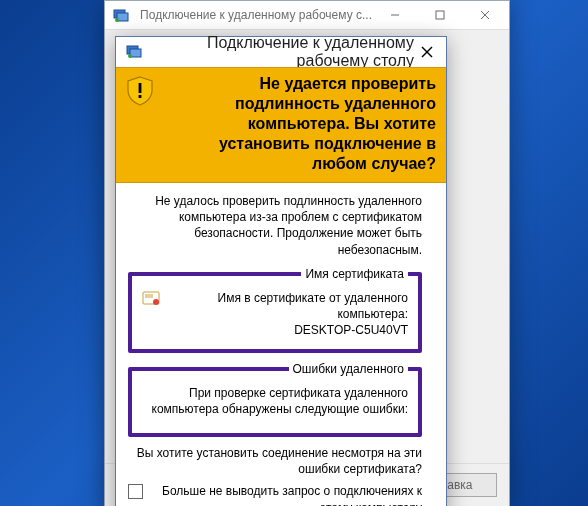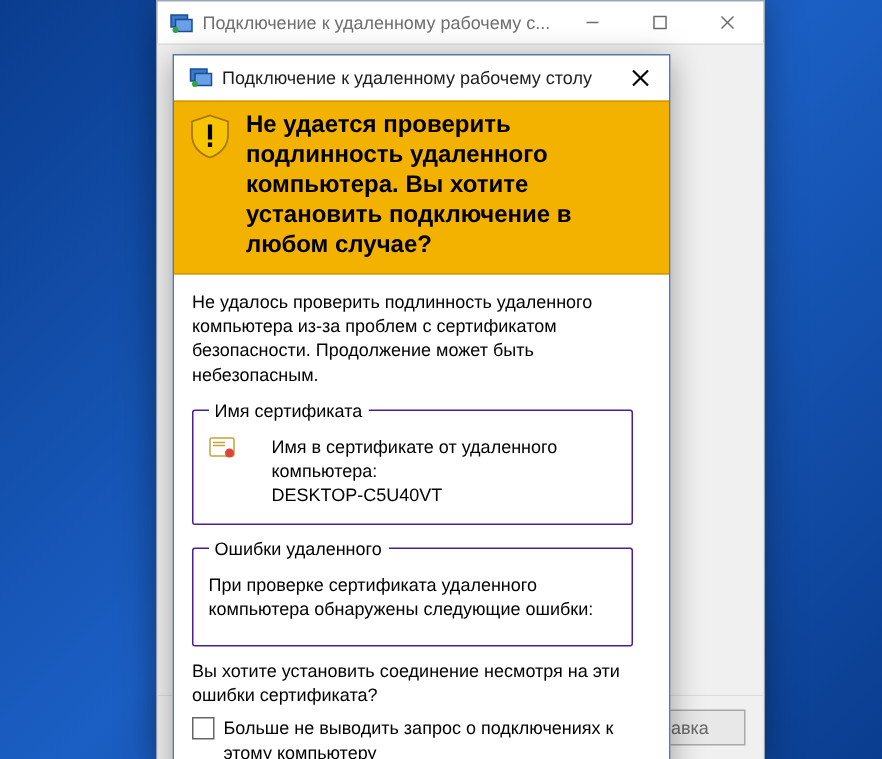--- a/index.html
+++ b/index.html
@@ -17,20 +17,21 @@
     position: absolute;
     left: 104px;
     top: 0;
     width: 404px;
     height: 505px;
     background: #fff;
     border: 1px solid #9aa7b6;
     box-shadow: 0 4px 24px rgba(0,0,0,.35);
     display: flex;
     flex-direction: column;
+    text-align: right;
   }
   .titlebar {
     height: 28px;
     display: flex;
     align-items: center;
     padding: 0 2px 0 8px;
     color: #6f6f6f;
     font-size: 12px;
   }
   .titlebar .app-icon {
@@ -73,34 +74,34 @@
     width:330px;
     background:#fff;
     border:1px solid #5a78a6;
     box-shadow:0 4px 20px rgba(0,0,0,.35);
     display:flex;flex-direction:column;
   }
   .dlg-title{
     height:30px;display:flex;align-items:center;
     padding:0 6px 0 10px;color:#1e1e1e;
   }
-  .dlg-title .t{flex:1;font-size:12px;}
+  .dlg-title .t{flex:1;font-size:16px;}
   .dlg-close{width:26px;height:26px;display:flex;align-items:center;justify-content:center;}
   .warn-bar{
     background:#f3b200;
     display:flex;align-items:flex-start;gap:10px;
     padding:6px 10px 8px 10px;
     border-top:1px solid #d29700;border-bottom:1px solid #d29700;
   }
   .shield{flex-shrink:0;margin-top:2px}
   .warn-text{font-weight:bold;color:#000;line-height:1.25;font-size:16px;}
   .dlg-body{padding:10px 24px 12px 12px;color:#000;line-height:1.35;}
   .para{margin-bottom:6px}
   fieldset{
-    border:1px solid #4c1d95;border-radius:2px;
+    border:4px solid #4c1d95;border-radius:2px;
     margin:8px 0 8px 0;padding:8px 10px 10px 10px;
   }
   legend{padding:0 4px;color:#000}
   .row{display:flex;gap:24px;align-items:flex-start}
   .row .icn{flex-shrink:0;margin-top:1px}
   .cb-row{display:flex;align-items:flex-start;gap:6px;margin-top:6px}
   .cb{width:13px;height:13px;border:1px solid #666;background:#fff;margin-top:1px;flex-shrink:0}
   .dlg-btns{
     display:flex;gap:8px;justify-content:flex-end;align-items:center;
     padding:6px 12px 12px 12px;

